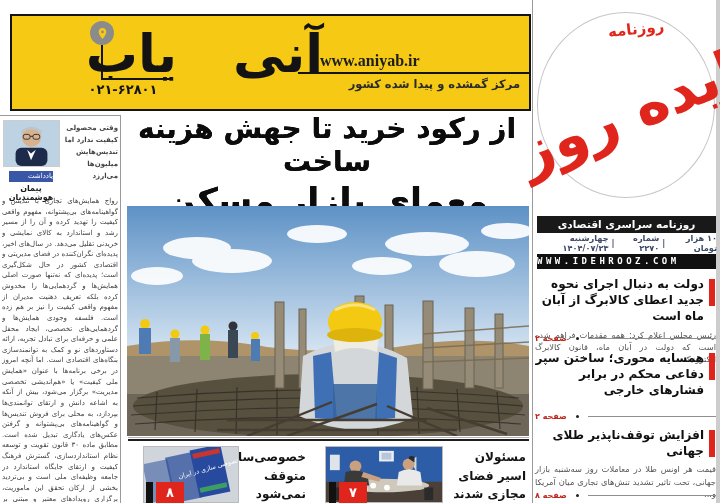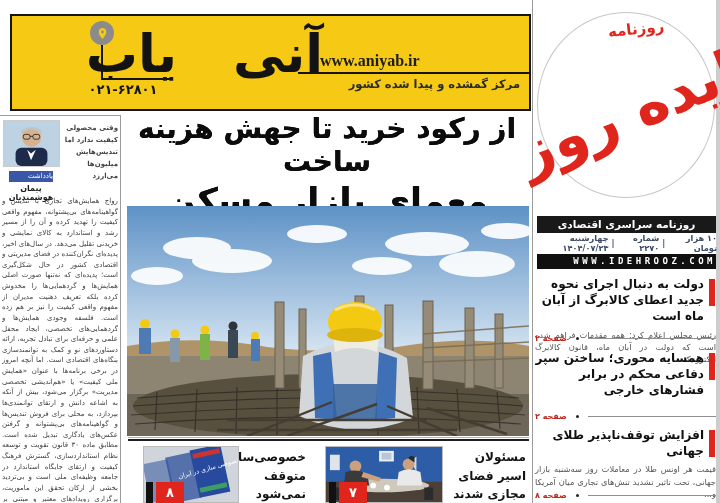--- a/index.html
+++ b/index.html
@@ -43,21 +43,21 @@
     display:flex; align-items:center; justify-content:center; }
   .logo-main span { font-size:58px; font-weight:bold; color:#e0261c;
     transform:rotate(-22deg); direction:rtl; white-space:nowrap; letter-spacing:-3px; }
   .mast-subtitle { left:537px; top:216px; width:179px; height:17px; background:#191919;
     color:#fff; font-size:10.5px; font-weight:bold; text-align:center; line-height:17px; direction:rtl; }
   .mast-dateline { left:534px; top:236px; width:183px; height:14px;
     display:flex; flex-direction:row-reverse; justify-content:center; gap:3px;
     font-size:8.2px; font-weight:bold; color:#3c4a68; direction:rtl; align-items:center; }
   .mast-webbar { left:537px; top:254px; width:179px; height:15px; background:#101010;
     color:#fff; font-family:"DejaVu Sans Mono", monospace; font-size:9px; font-weight:bold;
-    text-align:right; line-height:15px; letter-spacing:3.5px; }
+    text-align:left; line-height:15px; letter-spacing:3.5px; }
 
   
   .news-item { position:absolute; left:535px; width:181px; direction:rtl; }
   .ni-marker { position:absolute; right:1px; top:3px; width:6px; height:27px; background:#e0261c; }
   .ni-title { padding-right:12px; font-size:12px; line-height:1.35; font-weight:bold;
     color:#101010; text-align:right; }
   .ni-excerpt { margin-top:4px; font-size:8.3px; line-height:1.5; color:#555;
     text-align:justify; }
   .ni-footer { position:absolute; left:0; right:0; bottom:0; height:11px;
     display:flex; direction:ltr; align-items:center; gap:9px; }

